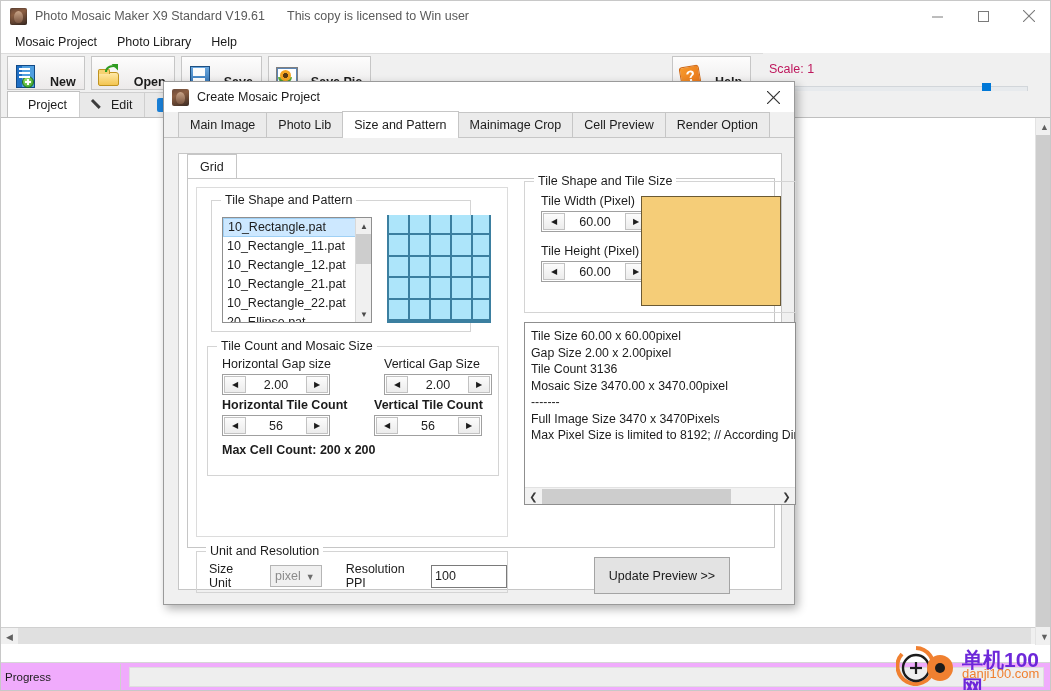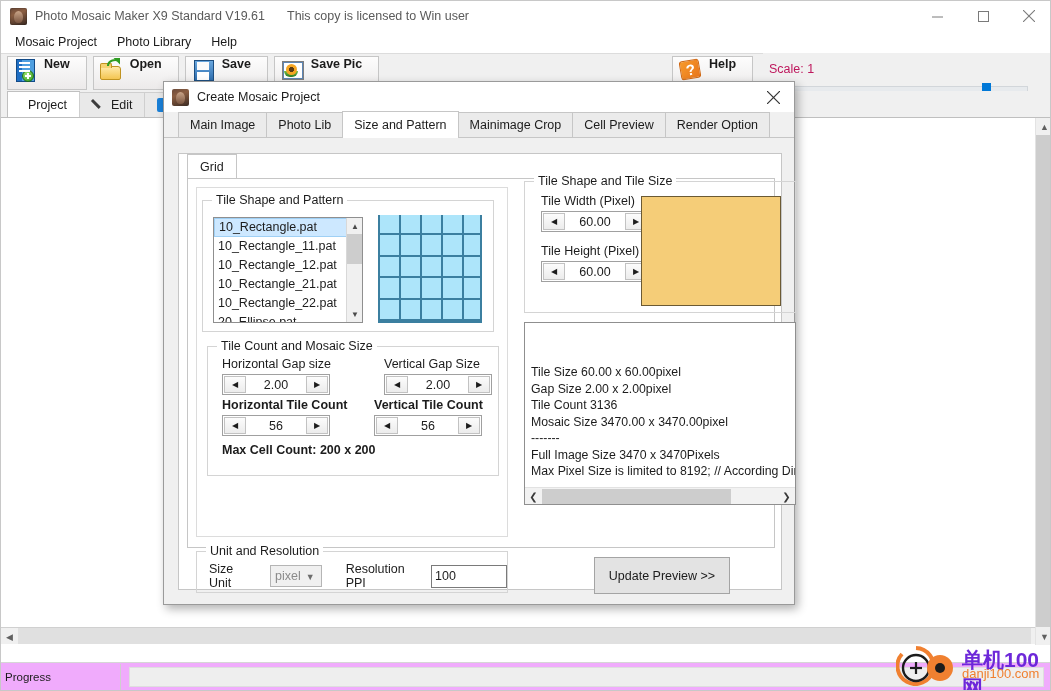--- a/index.html
+++ b/index.html
@@ -65,23 +65,23 @@
   .toolbar {
     position: absolute; left: 0; top: 52px; width: 1051px; height: 38px;
     background: #f0f0f0;
     border-top: 1px solid #dcdcdc;
     display: flex; align-items: center;
   }
   .tb-btn {
     height: 34px; margin-left: 6px;
     border: 1px solid #c6c6c6;
     background: linear-gradient(180deg,#fdfdfd 0%, #eceaea 100%);
-    display: flex; align-items: flex-start;
-    padding: 0 16px 0 4px;
-    gap: 6px;
+    display: flex; align-items: flex-end;
+    padding: 0 8px 0 4px;
+    gap: 12px;
   }
   .tb-btn .lbl { font-size: 12.5px; font-weight: bold; color: #1c1c1c; }
   .tb-ico { width: 26px; height: 26px; position: relative; flex: 0 0 auto; }
 
   
   .ico-new::before {
     content:""; position:absolute; left:4px; top:2px; width:17px; height:21px;
     background: linear-gradient(90deg,#1f6fc4 0 5px, #4f9fe0 5px 100%);
     border: 1px solid #124a87;
   }
@@ -375,21 +375,20 @@
     background: #f5cd78; border: 1px solid #6b5a34;
   }
 
   .info-box {
     position: absolute; left: 336px; top: 143px; width: 272px; height: 183px;
     border: 1px solid #8f8f8f; background: #ffffff; overflow: hidden;
   }
   .info-text {
     padding: 5px 6px 0 6px; font-size: 12.3px; color: #1c1c1c; line-height: 16.5px;
     white-space: nowrap;
-    margin-top: 36px;
   }
   .info-hscroll {
     position: absolute; left: 0; bottom: 0; width: 270px; height: 17px;
     background: #f2f2f2; border-top: 1px solid #e2e2e2; display:flex; align-items:center;
   }
   .info-hscroll .ar { width: 17px; height:16px; display:flex; align-items:center; justify-content:center; font-size:10px; color:#3a3a3a; }
   .info-hscroll .ar.right { margin-left: auto; }
   .info-hscroll .th { position:absolute; left:17px; top:1px; width:189px; height:15px; background:#cdcdcd; }
 
   
@@ -560,21 +559,21 @@
     <div class="dlg-body">
 
       <div class="grid-tabrow">
         <div class="gtab">Grid</div>
       </div>
 
       <div class="grid-panel">
 
         <div class="left-panel">
 
-          <div class="gbox" style="left:5px; top:12px; width:292px; height:132px;">
+          <div class="gbox" style="left:14px; top:12px; width:260px; height:132px;">
             <span class="legend">Tile Shape and Pattern</span>
 
             <div class="listbox">
               <div class="lb-item sel">10_Rectangle.pat</div>
               <div class="lb-item">10_Rectangle_11.pat</div>
               <div class="lb-item">10_Rectangle_12.pat</div>
               <div class="lb-item">10_Rectangle_21.pat</div>
               <div class="lb-item">10_Rectangle_22.pat</div>
               <div class="lb-item">20_Ellipse.pat</div>
               <div class="lb-scroll">

